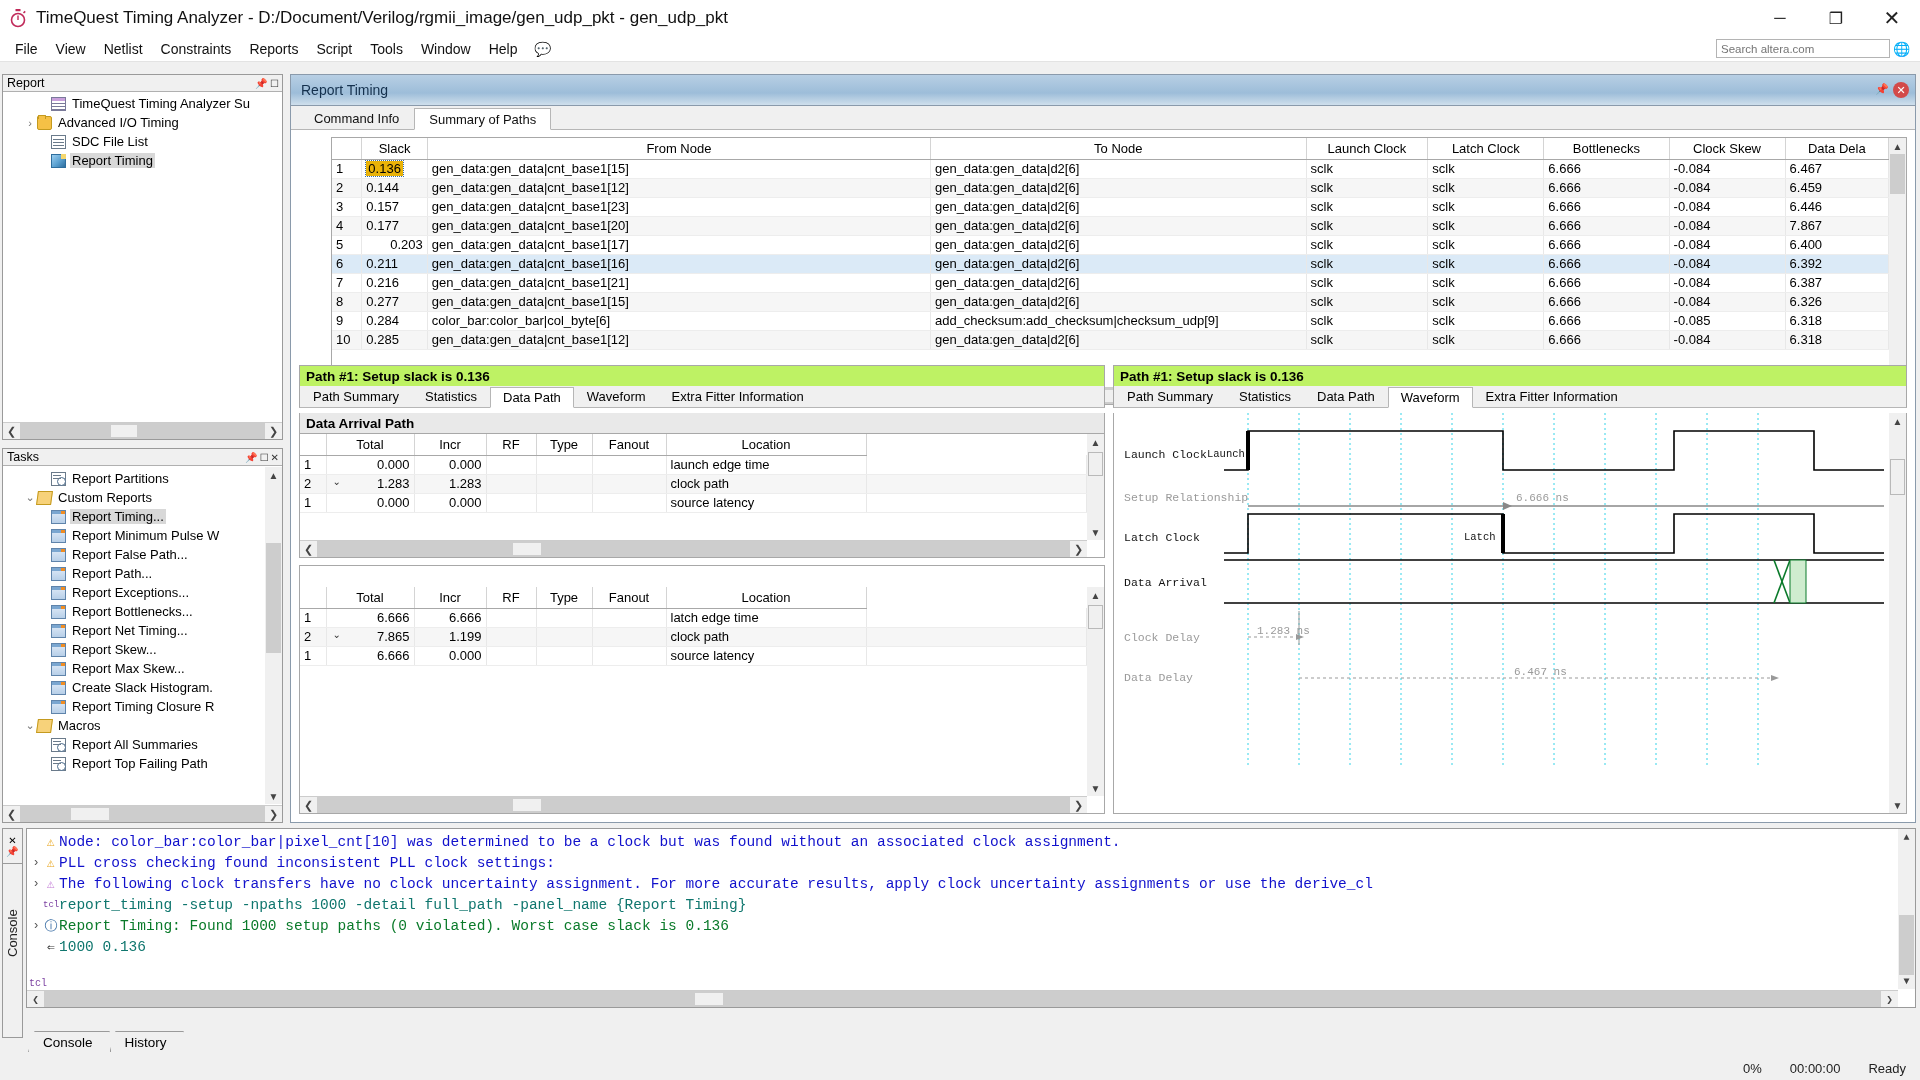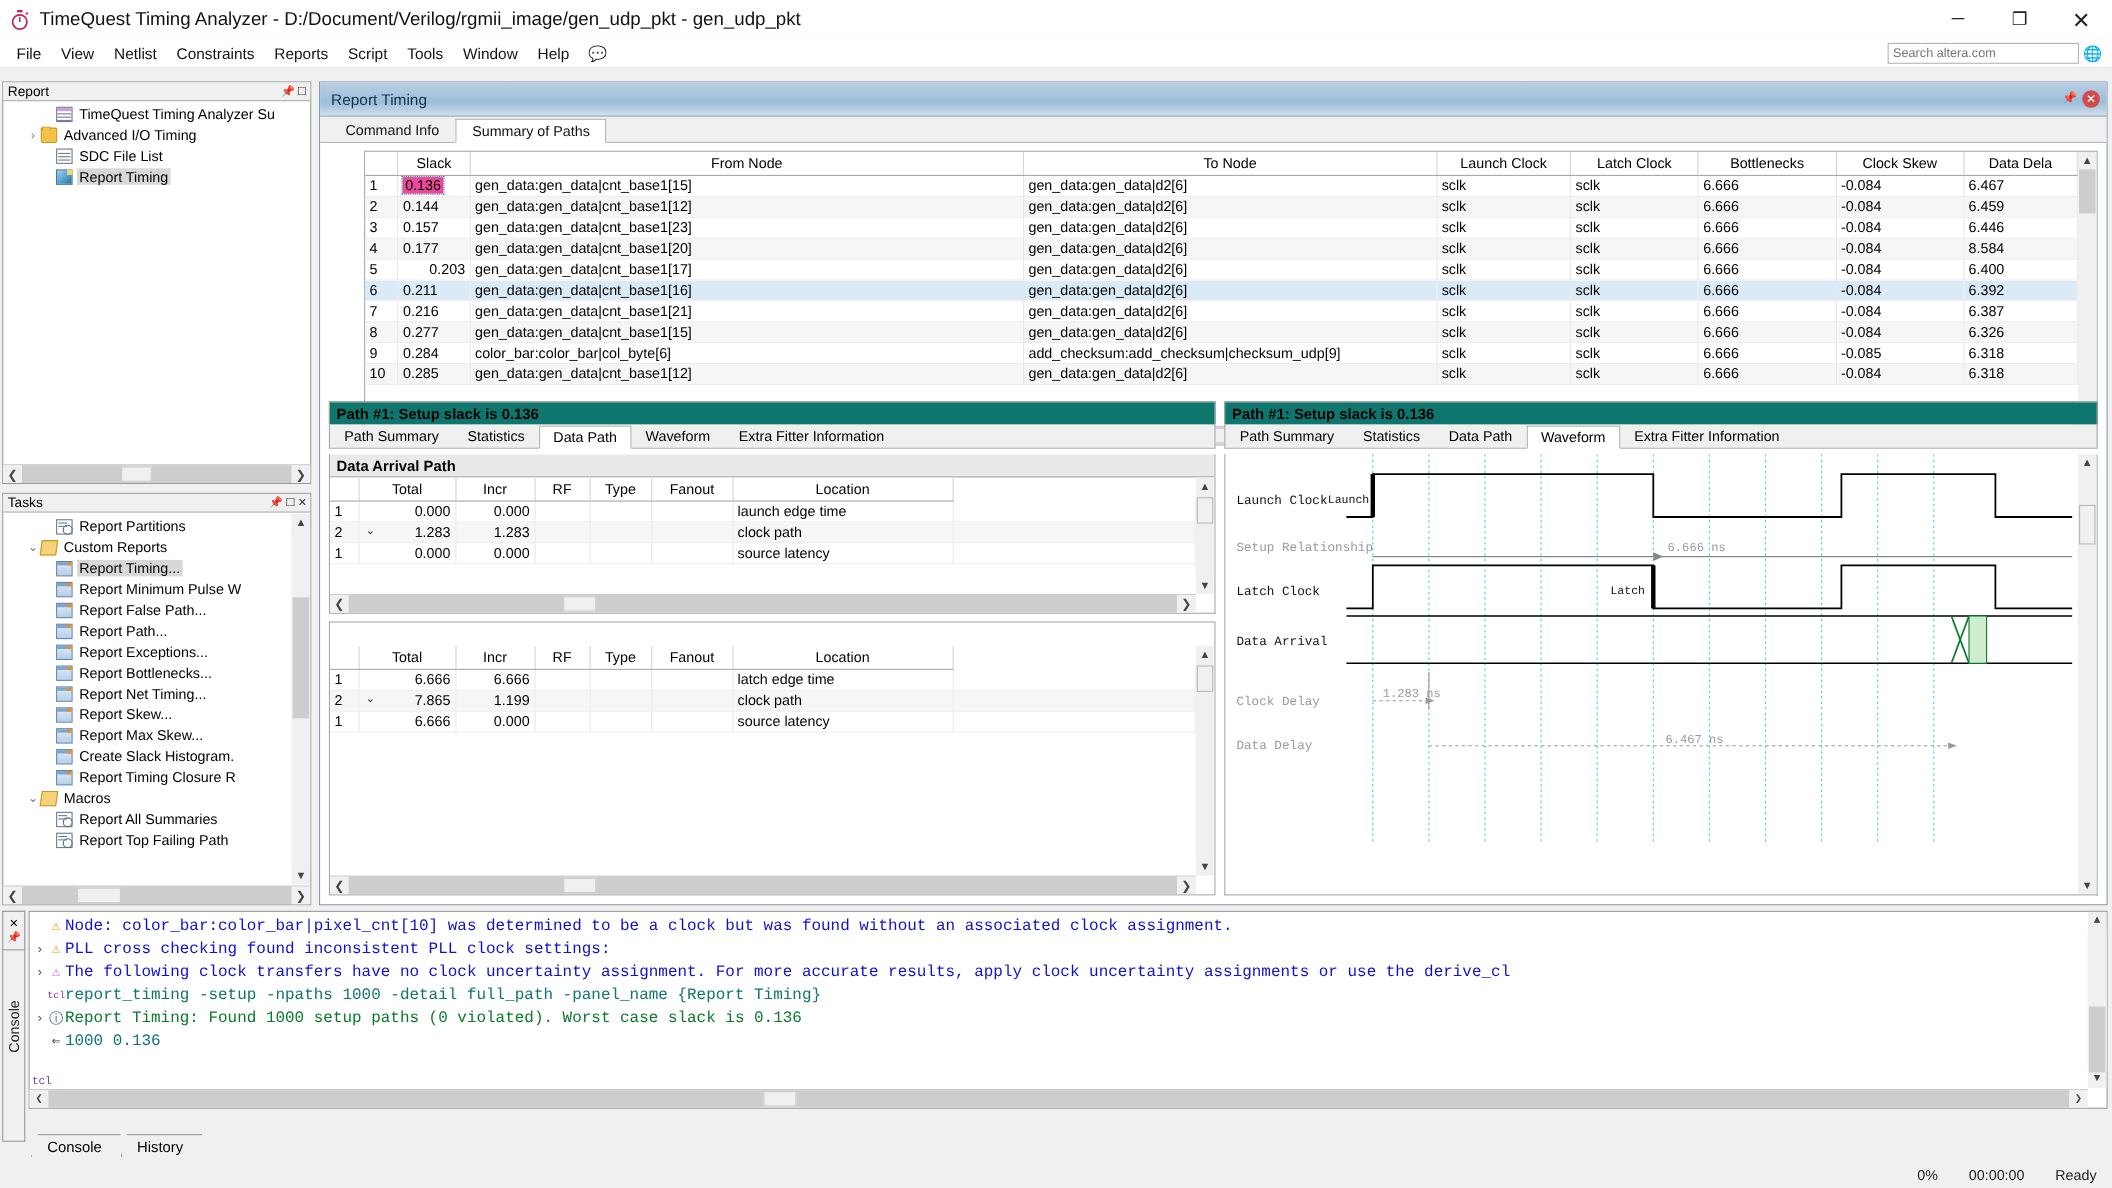--- a/index.html
+++ b/index.html
@@ -150,25 +150,25 @@
   table.grid { border-collapse: collapse; width: 100%; font-size: 13px; table-layout: fixed; }
   table.grid th {
     background: #fff; border-right: 1px solid #d4d4d4; border-bottom: 1px solid #a8a8a8;
     font-weight: normal; height: 21px; padding: 0 4px; text-align: center; color:#000;
   }
   table.grid td {
     border-right: 1px solid #e8e8e8; border-bottom: 1px solid #ededed;
     height: 19px; padding: 0 4px; white-space: nowrap; overflow: hidden;
   }
   tr.alt td { background: #f6f6f6; }
-  .cell-sel { outline: 1px dotted #3a6ea5; background: #ec4899; display:inline-block; padding:0 2px; }
+  .cell-sel { outline: 1px dotted #3a6ea5; background: #eab308; display:inline-block; padding:0 2px; }
   .row-sel td { background: #dbeaf7 !important; }
 
   .subpanel-title {
-    height: 21px; background: #0f766e; border: 1px solid #a8a8a8; border-bottom: none;
+    height: 21px; background: #bef264; border: 1px solid #a8a8a8; border-bottom: none;
     display: flex; align-items: center; padding-left: 6px;
     font-size: 13.5px; font-weight: bold; color: #000;
   }
   .sec-title {
     height: 21px; background: #e9e9e9; border-bottom: 1px solid #a8a8a8;
     display:flex; align-items:center; padding-left: 6px; font-size: 13.5px; font-weight: bold;
   }
   .minitabs { height: 22px; background:#f0f0f0; display:flex; align-items:flex-end; border-bottom: 1px solid #b6b6b6; }
   .minitab { height: 21px; padding: 0 12px; display:flex; align-items:center; font-size:13px; border:1px solid transparent;}
   .minitab.active { background:#fff; border:1px solid #b6b6b6; border-bottom:1px solid #fff; margin-bottom:-1px;}
@@ -485,21 +485,21 @@
               </tr>
               <tr class="alt">
                 <td style="text-align: left;">4</td>
                 <td style="text-align: left;">0.177</td>
                 <td style="text-align: left;">gen_data:gen_data|cnt_base1[20]</td>
                 <td style="text-align: left;">gen_data:gen_data|d2[6]</td>
                 <td style="text-align: left;">sclk</td>
                 <td style="text-align: left;">sclk</td>
                 <td style="text-align: left;">6.666</td>
                 <td style="text-align: left;">-0.084</td>
-                <td style="text-align: left;">8.584</td>
+                <td style="text-align: left;">7.867</td>
               </tr>
               <tr>
                 <td style="text-align: left;">5</td>
                 <td style="text-align: right;">0.203</td>
                 <td style="text-align: left;">gen_data:gen_data|cnt_base1[17]</td>
                 <td style="text-align: left;">gen_data:gen_data|d2[6]</td>
                 <td style="text-align: left;">sclk</td>
                 <td style="text-align: left;">sclk</td>
                 <td style="text-align: left;">6.666</td>
                 <td style="text-align: left;">-0.084</td>

